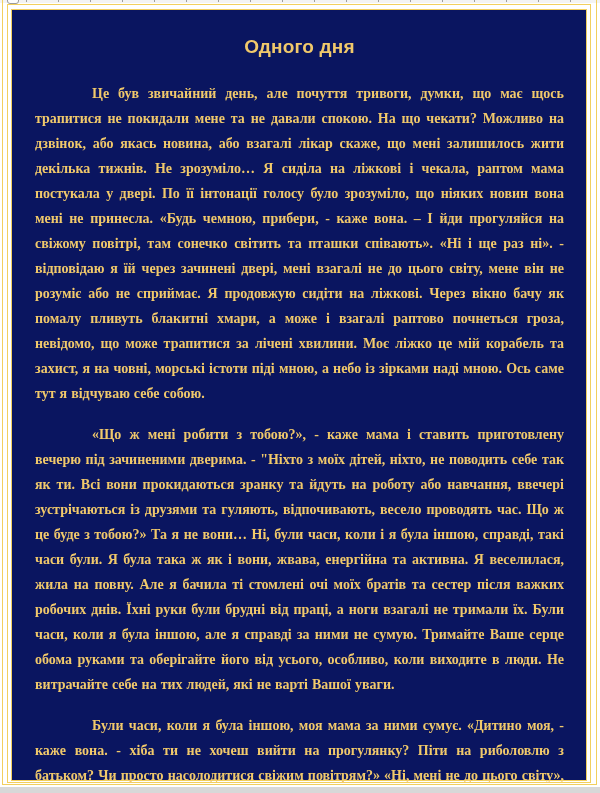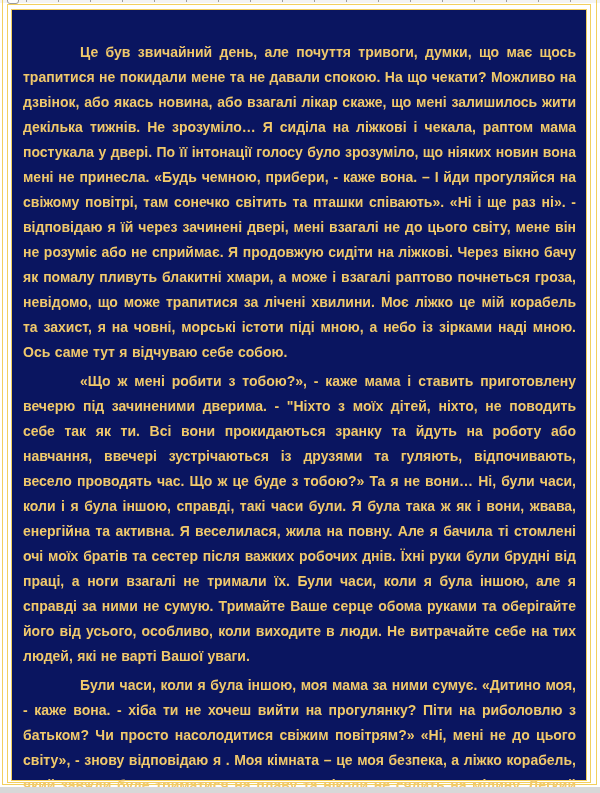--- a/index.html
+++ b/index.html
@@ -60,28 +60,29 @@
   }
   .doc-title{
     margin:0 0 23px 0;
     text-align:center;
     color:var(--gold-text);
     font-size:19px;
     font-weight:bold;
     letter-spacing:0.2px;
   }
   .story{
-    margin:4px;
+    margin:16px;
     color:var(--gold-text);
     font-size:14px;
     font-weight:bold;
     line-height:25px;
     text-align:justify;
     text-indent:57px;
     word-spacing:0.5px;
+    font-family:Liberation Serif, serif;
   }
   
   .desk-strip{
     position:absolute;left:0;right:0;bottom:0;height:6px;
     background:var(--desk-gray);
     z-index:4;
   }
 </style>
 </head>
 <body>
@@ -91,20 +92,21 @@
   <div class="ruler-strip">
     <div class="ruler-ticks"></div>
   </div>
 
   <div class="checkbox-remnant"></div>
 
   <div class="outer-frame"></div>
   <div class="inner-frame"></div>
 
   <div class="navy-box">
+    <h1 class="doc-title">Одного дня</h1>
 
     <p class="story">Це був звичайний день, але почуття тривоги, думки, що має щось трапитися не покидали мене та не давали спокою. На що чекати? Можливо на дзвінок, або якась новина,  або взагалі лікар скаже, що мені залишилось  жити декілька тижнів. Не зрозуміло… Я сиділа на ліжкові і чекала, раптом мама постукала у двері. По її інтонації голосу було зрозуміло, що ніяких новин вона мені не принесла. «Будь чемною, прибери, - каже вона. – І йди прогуляйся на свіжому повітрі, там сонечко світить та пташки співають». «Ні і ще раз ні». - відповідаю я їй через зачинені двері, мені взагалі не до цього світу, мене він не розуміє або не сприймає. Я продовжую сидіти на ліжкові. Через вікно бачу як помалу пливуть блакитні хмари, а може і взагалі раптово почнеться гроза, невідомо, що може трапитися за лічені хвилини. Моє ліжко це мій корабель та захист, я на човні, морські істоти піді мною, а небо із зірками наді мною. Ось саме тут я відчуваю себе собою.</p>
 
     <p class="story">«Що ж мені робити з тобою?», - каже мама і ставить приготовлену вечерю під зачиненими дверима. - "Ніхто з моїх дітей, ніхто, не поводить себе так як ти. Всі вони прокидаються зранку та йдуть на роботу або  навчання, ввечері зустрічаються із друзями та гуляють, відпочивають, весело проводять час. Що ж це буде з тобою?» Та я не вони… Ні, були часи, коли і я була іншою, справді, такі часи були. Я була така ж як і вони, жвава, енергійна та активна. Я веселилася, жила на повну. Але я бачила ті стомлені очі моїх братів та сестер після важких робочих днів. Їхні руки були брудні від праці, а ноги взагалі не тримали їх. Були часи, коли я була іншою, але я справді за ними не сумую.  Тримайте Ваше серце обома руками та оберігайте його від усього, особливо, коли виходите в люди. Не витрачайте себе на тих людей, які не варті Вашої уваги.</p>
 
     <p class="story">Були часи, коли я була іншою, моя мама за ними сумує. «Дитино моя, - каже вона. - хіба ти не хочеш вийти на прогулянку? Піти на риболовлю з батьком? Чи просто насолодитися свіжим повітрям?» «Ні, мені не до цього світу», -  знову відповідаю я . Моя кімната – це моя безпека, а ліжко корабель, який завжди буде триматися на плаву та ніколи не сядить на мілину. Легкий вітерець обдуває моє волосся і хвилі несуть кудись мій човен. Але навряд чи хтось зрозуміє про що я …</p>
 
   </div>
 
   <div class="desk-strip"></div>

